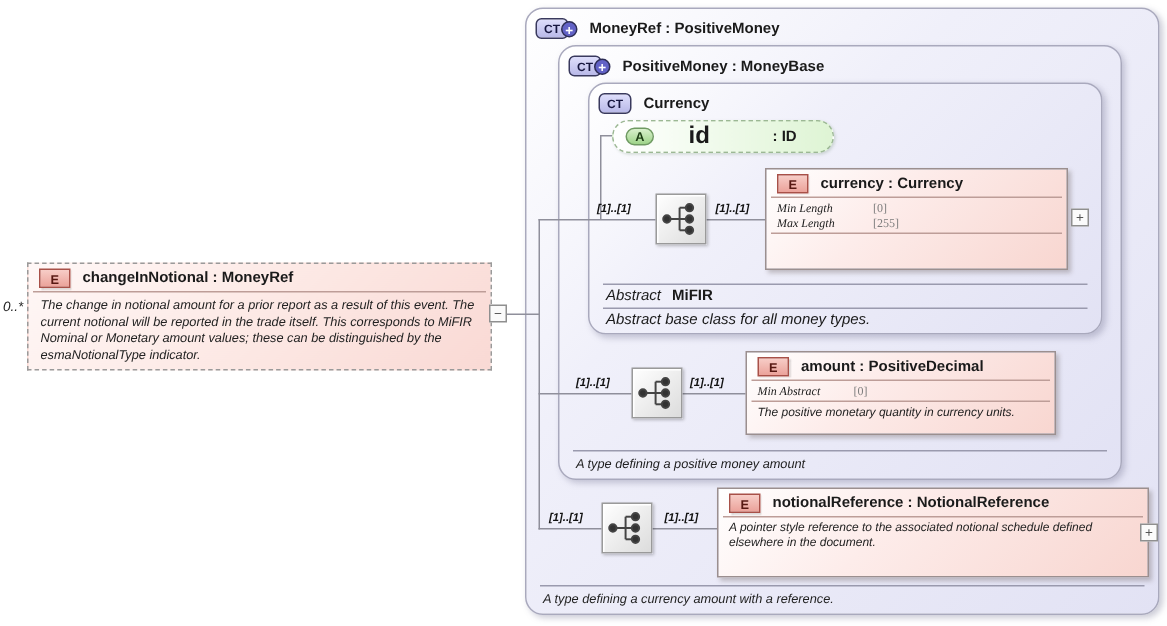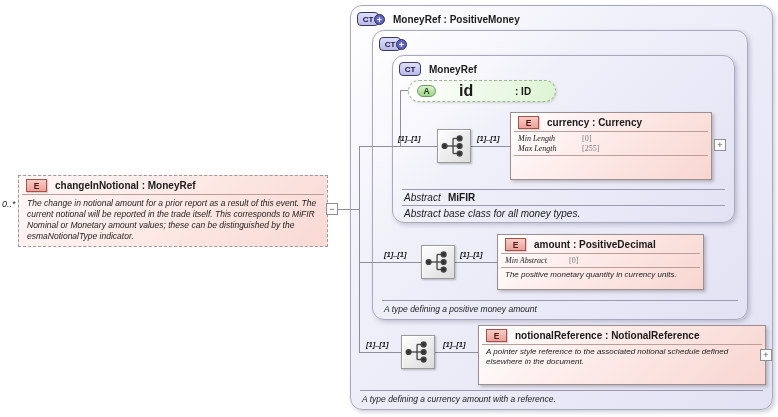--- a/index.html
+++ b/index.html
@@ -105,28 +105,29 @@
         <span class="ct-plus">+</span>
       <span class="ct-title">MoneyRef : PositiveMoney</span>
     </div>
     <div class="ct-footer">A type defining a currency amount with a reference.</div>
   </div>
 
   <div class="ct-container" style="left:372px; top:30px; width:376px; height:290px;">
     <div class="ct-header">
       <span class="ct-badge">CT</span>
         <span class="ct-plus">+</span>
+      <span class="ct-title">PositiveMoney : MoneyBase</span>
     </div>
     <div class="ct-footer">A type defining a positive money amount</div>
   </div>
 
   <div class="ct-container" style="left:392px; top:55px; width:343px; height:168px;">
     <div class="ct-header">
       <span class="ct-badge">CT</span>
-      <span class="ct-title">MoneyRef</span>
+      <span class="ct-title">Currency</span>
     </div>
     <div class="mb-footer">
       <div class="mb-row1">
         <span class="mb-abs-name">Abstract</span>
         <span class="mb-abs-val">MiFIR</span>
       </div>
       <div class="mb-row2">Abstract base class for all money types.</div>
     </div>
   </div>
 

